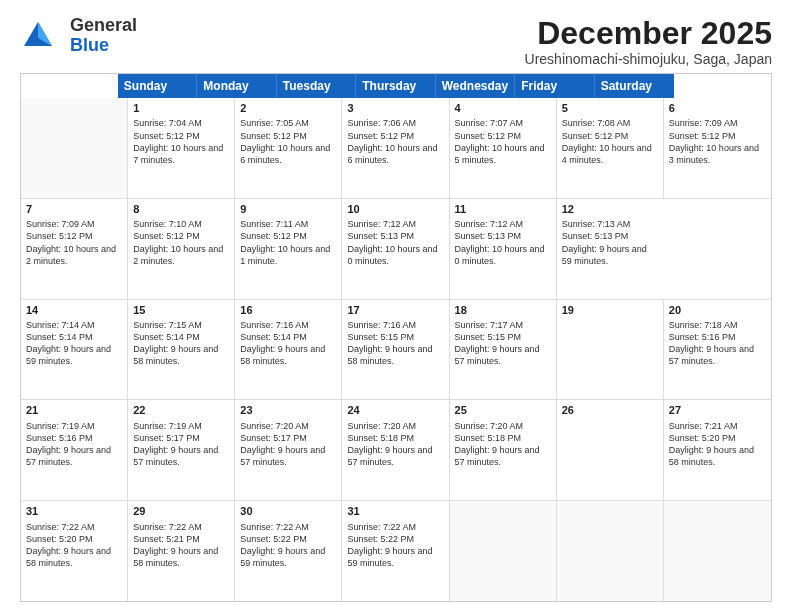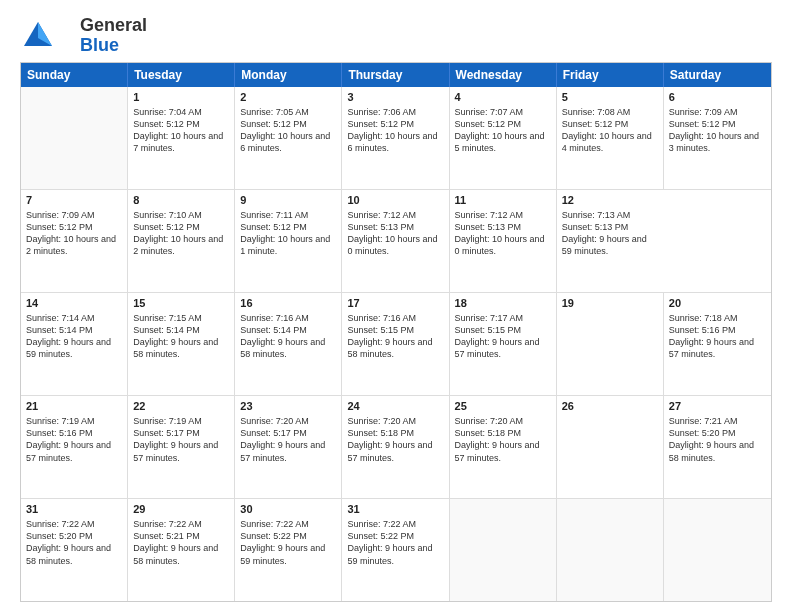--- a/index.html
+++ b/index.html
@@ -19,21 +19,21 @@
     }
     .header {
       display: flex;
       align-items: flex-start;
       justify-content: space-between;
       margin-bottom: 6px;
     }
     .logo {
       display: flex;
       align-items: center;
-      gap: 24px;
+      gap: 14px;
     }
     .logo-text {
       font-size: 18px;
       font-weight: bold;
       line-height: 1.1;
     }
     .logo-text .general { color: #333; }
     .logo-text .blue { color: #1565c0; }
     .logo-icon {
       width: 36px;
@@ -50,20 +50,21 @@
     }
     .location {
       font-size: 14px;
       color: #444;
     }
     .calendar {
       flex: 1;
       display: flex;
       flex-direction: column;
       border: 1px solid #ccc;
+      align-items: center;
     }
     .cal-header {
       display: grid;
       grid-template-columns: repeat(7, 1fr);
       background: #1565c0;
     }
     .cal-header-cell {
       color: #fff;
       font-size: 12px;
       font-weight: bold;
@@ -116,27 +117,31 @@
     <div class="logo">
       <svg class="logo-icon" viewBox="0 0 36 36">
         <polygon points="18,4 32,28 4,28" fill="#1565c0"></polygon>
         <polygon points="18,4 32,28 18,20" fill="#42a5f5"></polygon>
       </svg>
       <div class="logo-text">
         <span class="general">General</span><br>
         <span class="blue">Blue</span>
       </div>
     </div>
+    <div class="title-block">
+      <div class="month-title">December 2025</div>
+      <div class="location">Ureshinomachi-shimojuku, Saga, Japan</div>
+    </div>
   </div>
 
   <div class="calendar">
     <div class="cal-header">
       <div class="cal-header-cell">Sunday</div>
+      <div class="cal-header-cell">Monday</div>
       <div class="cal-header-cell">Tuesday</div>
-      <div class="cal-header-cell">Monday</div>
       <div class="cal-header-cell">Thursday</div>
       <div class="cal-header-cell">Wednesday</div>
       <div class="cal-header-cell">Friday</div>
       <div class="cal-header-cell">Saturday</div>
     </div>
     <div class="cal-body" id="cal-body">
     <div class="cal-row">
           <div class="cal-cell empty"></div>
           <div class="cal-cell">
             <span class="day-number">1</span>

